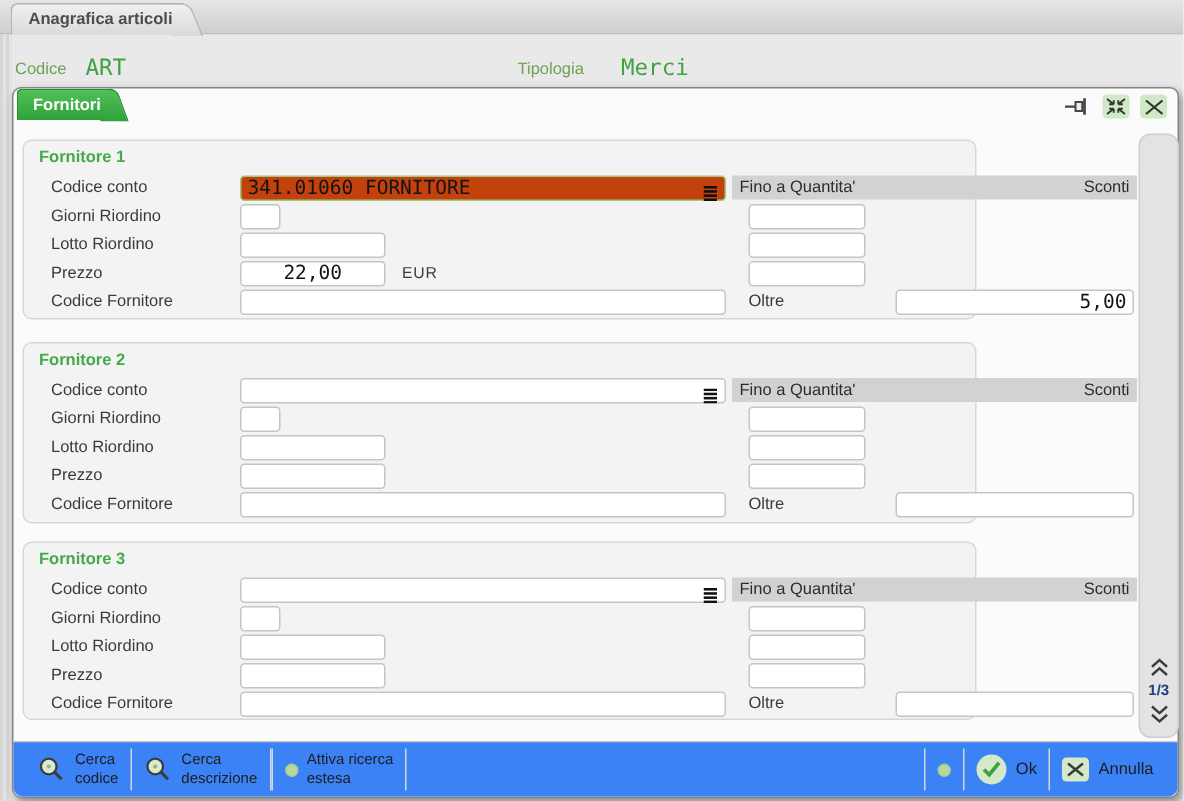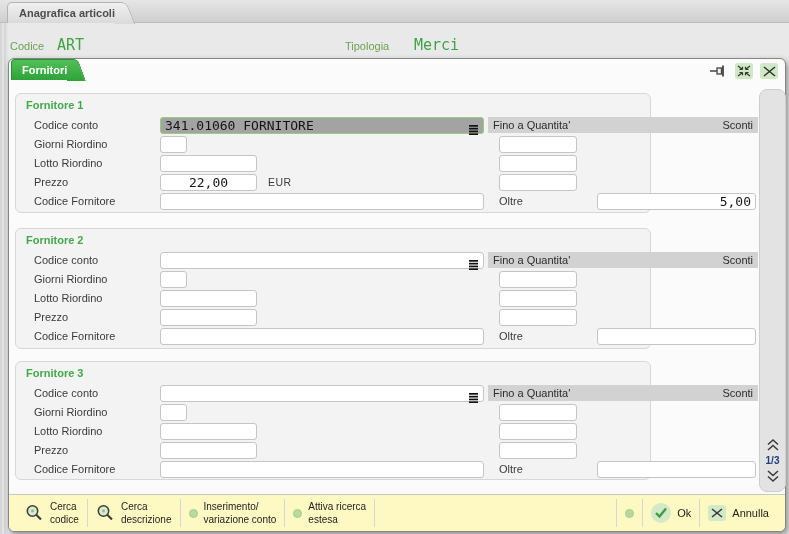--- a/index.html
+++ b/index.html
@@ -82,21 +82,21 @@
   .g1 { top: 34px; } .g2 { top: 169px; height: 121px; padding-left: 48px; } .g3 { top: 302px; height: 119px; }
   .group-title { position: absolute; left: 10px; top: 5px; font-size: 11px; font-weight: bold; color: #43a94a; }
   .lbl { position: absolute; left: 18px; font-size: 11px; color: #3b3b3b; line-height: 17px; white-space: nowrap; }
   .r1 { top: 23px; } .r2 { top: 42px; } .r3 { top: 61px; } .r4 { top: 80px; } .r5 { top: 99px; }
   .field {
     position: absolute; height: 17px;
     background: #ffffff; border: 1px solid #c5c5c5; border-radius: 3px;
     font-family: "DejaVu Sans Mono", monospace; font-size: 13px; color: #141414;
     padding: 0 4px; outline: none;
   }
-  .field.focused { background: #a3a3a3; border-color: #9ccb7c; }
+  .field.focused { background: #c2410c; border-color: #9ccb7c; }
   .f-conto   { left: 144px; top: 23px; width: 324px; padding-right: 16px; }
   .f-giorni  { left: 144px; top: 42px; width: 27px; }
   .f-lotto   { left: 144px; top: 61px; width: 97px; }
   .f-prezzo  { left: 144px; top: 80px; width: 97px; text-align: center; }
   .f-codforn { left: 144px; top: 99px; width: 324px; }
   .eur-lbl   { position: absolute; left: 252px; top: 80px; font-size: 10.5px; color: #3b3b3b; line-height: 17px; letter-spacing: .5px; }
   .menu-icon { position: absolute; left: 453px; top: 27px; width: 9px; height: 10px; cursor: pointer; }
   .qty-hdr {
     position: absolute; left: 472px; top: 23px; width: 270px; height: 16px;
     background: #d2d2d2; display: flex; justify-content: space-between;
@@ -111,21 +111,21 @@
     position: absolute; left: 750px; top: 30px; width: 27px; height: 403px;
     background: #e3e3e3; border: 1px solid #cecece; border-radius: 8px;
     display: flex; flex-direction: column; justify-content: flex-end; align-items: center;
     padding-bottom: 8px; gap: 3px;
   }
   .pager-text { font-size: 10px; font-weight: bold; color: #1d3f7e; }
   .rail-btn { cursor: pointer; display: flex; }
   
   .toolbar {
     position: absolute; left: 0; right: 0; top: 435px; bottom: 0;
-    background: #fef9c3; border-top: 1px solid #c9c9c9;
+    background: #3b82f6; border-top: 1px solid #c9c9c9;
     border-radius: 0 0 6px 6px;
     display: flex; align-items: center; padding: 16px 8px;
   }
   .tb-btn { display: flex; align-items: center; gap: 6px; padding: 0 8px; height: 100%; cursor: pointer; }
   .tb-label { font-size: 10px; color: #1d1d1d; line-height: 1.3; }
   .tb-label span { display: block; white-space: nowrap; }
   .tb-label.single { font-size: 11px; }
   .tb-sep { width: 1px; height: 28px; background: #d6d6d6; flex: 0 0 1px; }
   .tb-spacer { flex: 1; }
   .dot { width: 9px; height: 9px; border-radius: 50%; background: #b7d9a0; border: 1px solid #a9cd90; }
@@ -325,27 +325,20 @@
           <circle cx="7.5" cy="7" r="1.4" fill="#8fbd72"></circle>
           <line x1="11.3" y1="10.8" x2="16" y2="15.5" stroke="#3c3c3c" stroke-width="2.1"></line>
         </svg>
       </span>
       <span class="tb-label">
         <span>Cerca</span>
         <span>descrizione</span>
       </span>
     </div>
     <div class="tb-sep"></div>
-    <div class="tb-btn">
-      <span class="dot"></span>
-      <span class="tb-label">
-        <span>Inserimento/</span>
-        <span>variazione conto</span>
-      </span>
-    </div>
     <div class="tb-sep"></div>
     <div class="tb-btn">
       <span class="dot"></span>
       <span class="tb-label">
         <span>Attiva ricerca</span>
         <span>estesa</span>
       </span>
     </div>
     <div class="tb-sep"></div>
     <div class="tb-spacer"></div>

